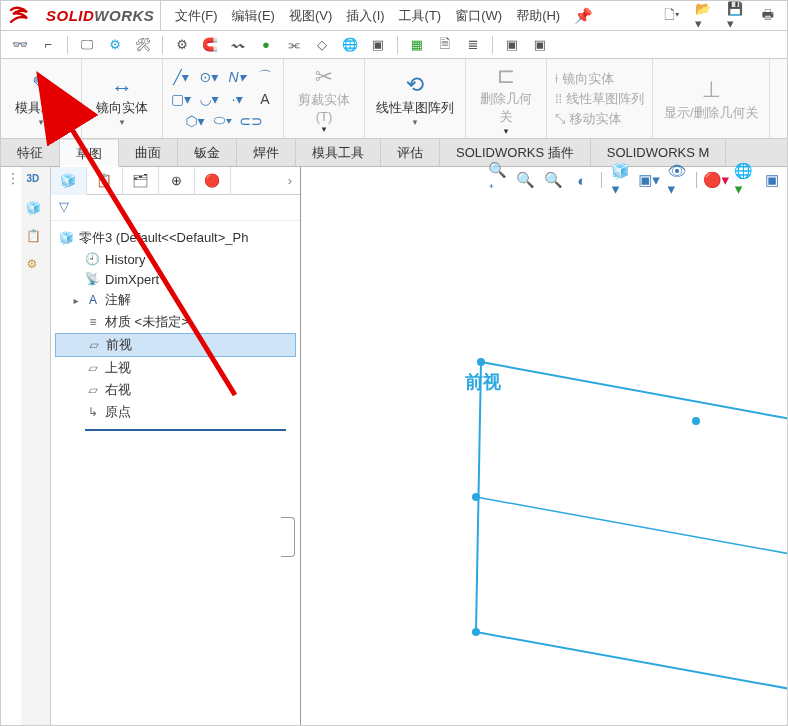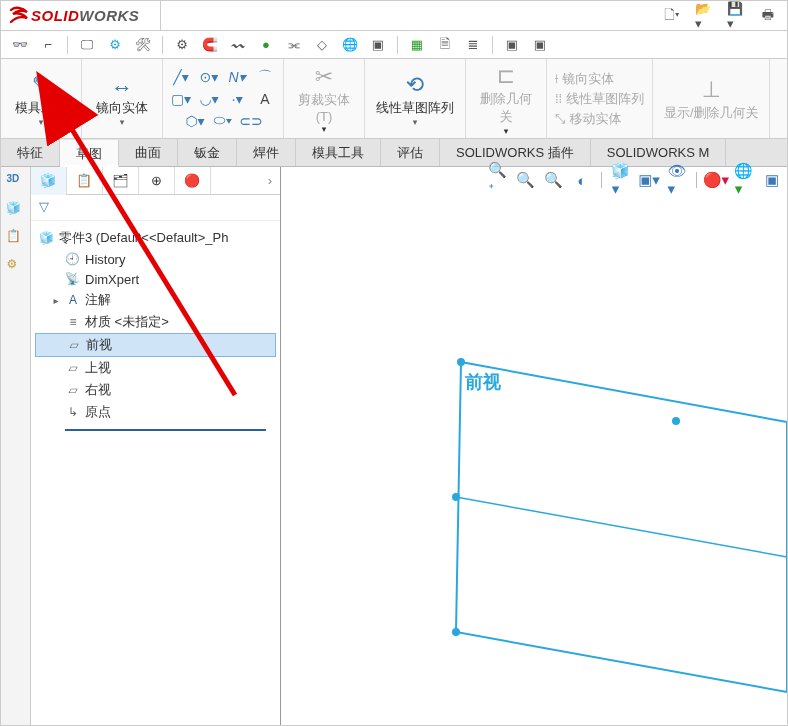--- a/index.html
+++ b/index.html
@@ -3,21 +3,21 @@
 <meta charset="utf-8">
 <style>
   * { box-sizing: border-box; margin: 0; padding: 0; font-family: "Microsoft YaHei", Arial, sans-serif; }
   body { width: 788px; height: 726px; background: #fff; overflow: hidden; font-size: 13px; color: #333; border:1px solid #ccc;}
   
   
   .menubar { height: 30px; display: flex; align-items: center; border-bottom: 1px solid #ccc; }
   .logo { width: 160px; height: 30px; display:flex; align-items:center; padding-left:8px; border-right:1px solid #ccc;}
   .logo svg { height:20px; }
   .logo-text { font-weight:bold; font-style:italic; font-size:15px; letter-spacing:0.5px;}
-  .logo-text .solid { color:#d10000;}
+  .logo-text .solid { color:#d10000;margin-left:15px;}
   .logo-text .works{ color:#5b5b5b;}
   .menus { display:flex; align-items:center; gap:14px; padding:0 14px; color:#444;}
   .menus span { cursor:pointer; }
   .menu-right { margin-left:auto; display:flex; gap:14px; padding-right:10px; align-items:center;}
   .menu-right .ico { width:18px; height:18px; display:inline-flex; align-items:center; justify-content:center; color:#555;}
   .pin { color:#2aa7df; font-size:15px;}
   
   
   .tb1 { height:28px; border-bottom:1px solid #ccc; display:flex; align-items:center; gap:10px; padding:0 10px;}
   .tb1 .ico { width:18px; height:18px; display:inline-flex; align-items:center; justify-content:center; color:#555;}
@@ -33,21 +33,21 @@
   .rb-mini { width:20px; height:20px; display:inline-flex; align-items:center; justify-content:center; color:#3a7ab8; font-size:14px;}
   .rb-group.gray .lbl, .rb-group.gray .ico, .rb-group.gray span { color:#aaa !important;}
   .rb-text-item { font-size:13px; color:#999; display:flex; align-items:center; gap:4px; text-align:left;}
   
   
   .rtabs { height:28px; background:#e4e4e4; display:flex; border-bottom:1px solid #bbb;}
   .rtab { padding:0 16px; line-height:28px; border-right:1px solid #ccc; cursor:pointer; color:#333;}
   .rtab.active { background:#fafafa; border-bottom:2px solid #fff; position:relative; top:1px;}
   
   
-  .main { display:flex; height:calc(726px - 30px - 28px - 80px - 28px); position:relative;}
+  .main { display:flex; height:calc(726px - 30px - 28px - 80px - 28px); position:relative;padding-left:20px;}
   
   .leftbar { width:30px; background:#f4f4f4; border-right:1px solid #ccc; display:flex; flex-direction:column; align-items:center; gap:10px; padding-top:6px;}
   .leftbar .ico { width:18px; height:18px; color:#3a7ab8; font-size:12px;}
   
   .panel { width:250px; border-right:1px solid #999; display:flex; flex-direction:column; background:#fff;}
   .panel-tabs { height:28px; display:flex; border-bottom:1px solid #ccc; align-items:center;}
   .panel-tab { width:36px; height:28px; display:flex; align-items:center; justify-content:center; border-right:1px solid #ddd; cursor:pointer;}
   .panel-tab.active { background:#eef4fb;}
   .panel-filter { height:26px; padding:4px 8px; border-bottom:1px solid #eee; }
   .tree { padding:6px 4px; font-size:13px;}
@@ -73,20 +73,30 @@
 </style>
 </head>
 <body>
 
 <div class="menubar">
   <div class="logo">
     <svg width="22" height="20" viewBox="0 0 22 20">
       <path d="M2 4 C6 0 14 2 18 6 C14 4 8 4 4 8 C8 6 14 8 18 12 C12 10 6 12 2 16" stroke="#d10000" stroke-width="2.4" fill="none" stroke-linecap="round"></path>
     </svg>
     <span class="logo-text"><span class="solid">SOLID</span><span class="works">WORKS</span></span>
+  </div>
+  <div class="menus">
+    <span>文件(F)</span>
+    <span>编辑(E)</span>
+    <span>视图(V)</span>
+    <span>插入(I)</span>
+    <span>工具(T)</span>
+    <span>窗口(W)</span>
+    <span>帮助(H)</span>
+    <span class="pin">📌</span>
   </div>
   <div class="menu-right">
     <span class="ico">🗋▾</span>
     <span class="ico">📂▾</span>
     <span class="ico">💾▾</span>
     <span class="ico">🖶</span>
   </div>
 </div>
 
 <div class="tb1">

